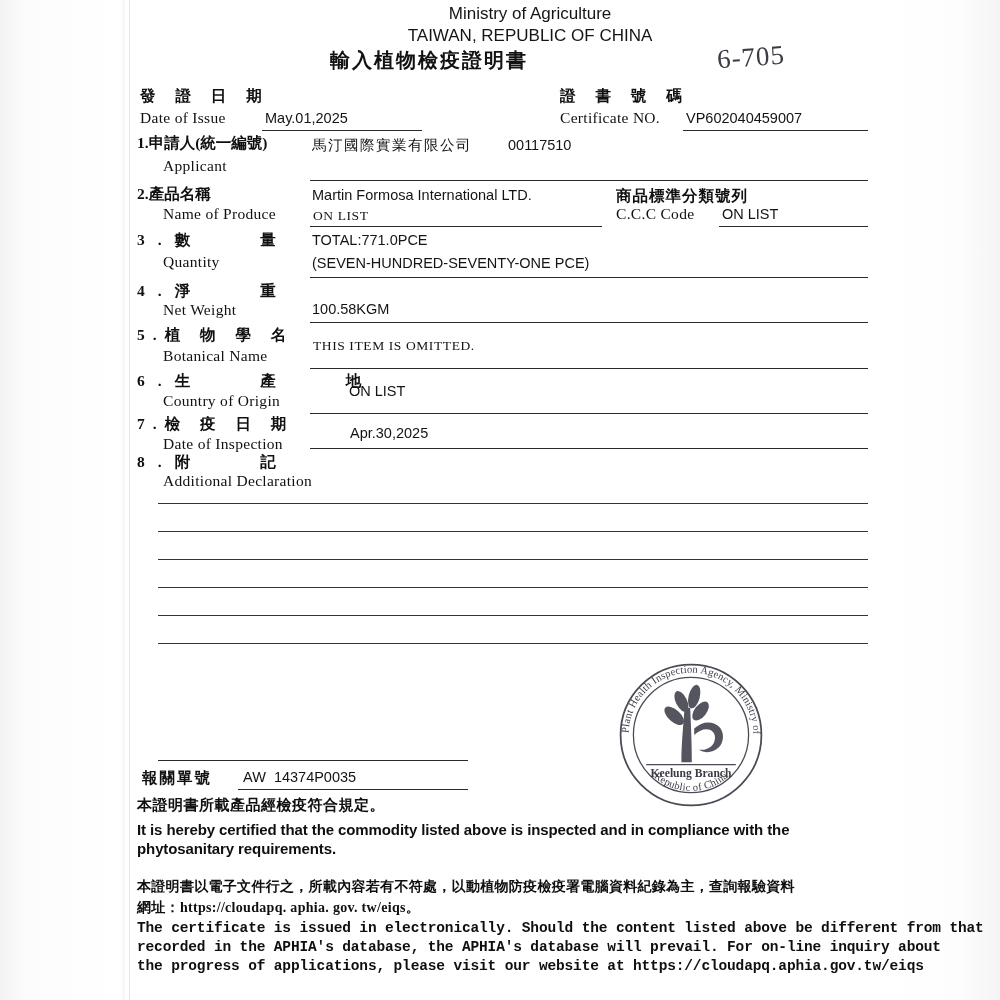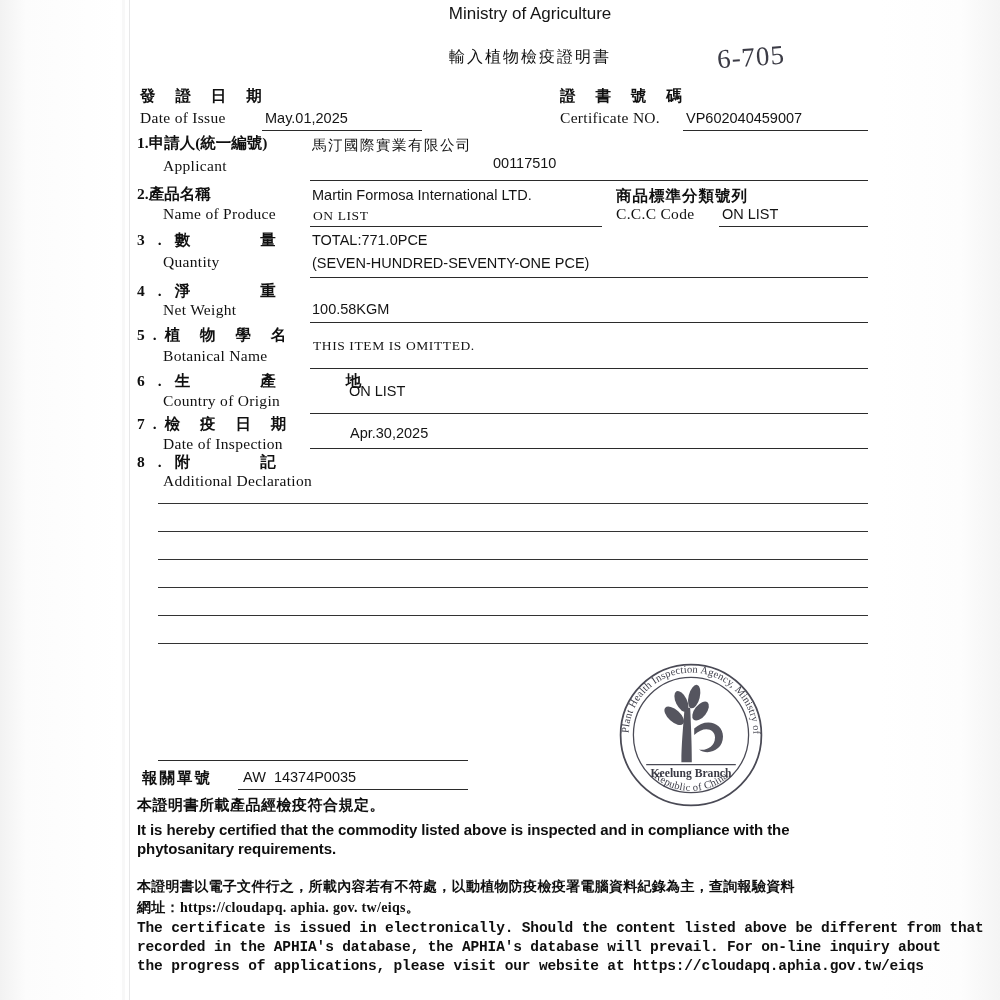--- a/index.html
+++ b/index.html
@@ -59,24 +59,24 @@
 
   
   .hdr-en {
     font-family: "Liberation Sans", sans-serif;
     font-size: 17px;
     text-align: center;
     color: #151515;
   }
   .hdr-cn {
     font-family: "Liberation Serif", serif;
-    font-size: 16px;
-    font-weight: normal;
+    font-size: 20px;
+    font-weight: bold;
     letter-spacing: 2px;
-    text-align: center;
+    text-align: left;
     color: #121212;
   }
   .hdr-sub {
     font-family: "Liberation Sans", sans-serif;
     font-size: 13.5px;
     letter-spacing: 0.4px;
     text-align: center;
     color: #151515;
   }
   .handwrite {
@@ -175,37 +175,38 @@
   <div class="scan-seam2"></div>
   <div class="scan-seam"></div>
 
   <div class="bleed b1">ᅟᅠ ᅟᅠ ᅟ
  ᅟᅠ  ᅟᅠ ᅟ</div>
   <div class="bleed b2">ᅟ ᅟ</div>
   <div class="bleed b3">ᅟ ᅟ</div>
   <div class="bleed b4">ᅟ ᅟ</div>
 
   <div class="txt hdr-en" style="left:330px; top:4px; width:400px;">Ministry of Agriculture</div>
+  <div class="txt hdr-en" style="left:330px; top:26px; width:400px;">TAIWAN, REPUBLIC OF CHINA</div>
   <div class="txt hdr-cn" style="left:330px; top:47px; width:400px;">輸入植物檢疫證明書</div>
   <div class="txt handwrite" style="left:717px; top:42px;">6-705</div>
 
   <div class="txt lab-cn sp" style="left:140px; top:86px;">發 證 日 期</div>
   <div class="txt lab-en" style="left:140px; top:109px;">Date of Issue</div>
   <div class="txt val-sans" style="left:265px; top:110px;">May.01,2025</div>
   <div class="rule" style="left:262px; top:130px; width:160px;"></div>
 
   <div class="txt lab-cn sp" style="left:560px; top:86px;">證 書 號 碼</div>
   <div class="txt lab-en" style="left:560px; top:109px;">Certificate NO.</div>
   <div class="txt val-sans" style="left:686px; top:110px;">VP602040459007</div>
   <div class="rule" style="left:683px; top:130px; width:185px;"></div>
 
   <div class="txt lab-cn" style="left:137px; top:133px;">1.申請人(統一編號)</div>
   <div class="txt lab-en" style="left:163px; top:157px;">Applicant</div>
   <div class="txt val-cn" style="left:312px; top:136px;">馬汀國際實業有限公司</div>
-  <div class="txt val-sans" style="left:493px; top:137px;margin-top:18px;">00117510</div>
+  <div class="txt val-sans" style="left:508px; top:137px;">00117510</div>
   <div class="txt val-sans" style="left:312px; top:159px;margin-top:28px;">Martin Formosa International LTD.</div>
   <div class="rule" style="left:310px; top:180px; width:558px;"></div>
 
   <div class="txt lab-cn" style="left:137px; top:184px;">2.產品名稱</div>
   <div class="txt lab-en" style="left:163px; top:205px;">Name of Produce</div>
   <div class="txt val-serif" style="left:313px; top:208px;">ON LIST</div>
 
   <div class="txt lab-cn" style="left:616px; top:186px; letter-spacing:1px;">商品標準分類號列</div>
   <div class="txt lab-en" style="left:616px; top:205px;">C.C.C Code</div>
   <div class="txt val-sans" style="left:722px; top:206px;">ON LIST</div>

